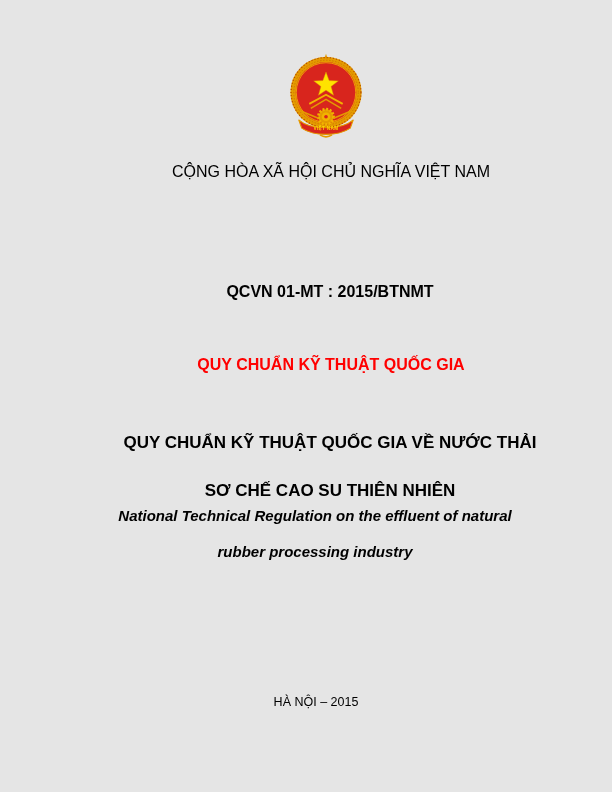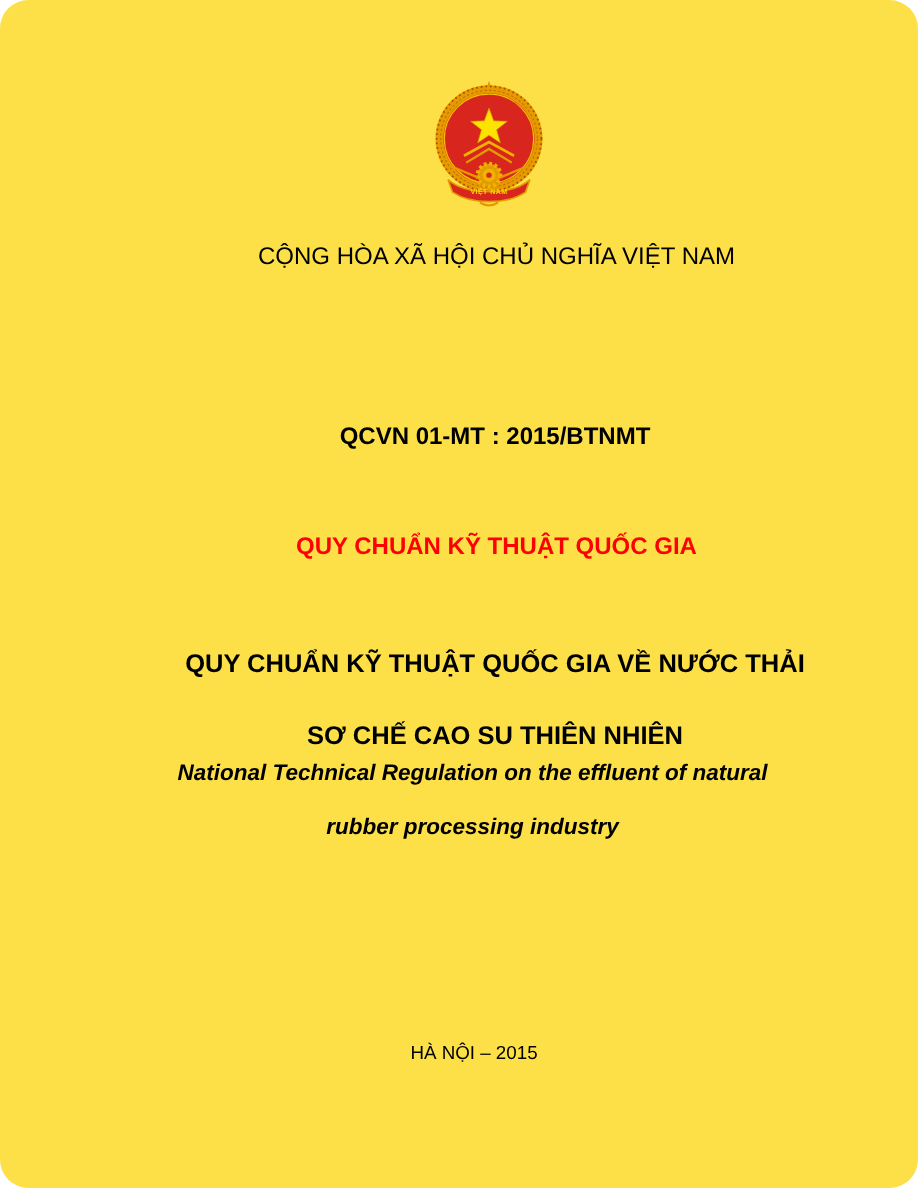--- a/index.html
+++ b/index.html
@@ -4,25 +4,24 @@
 <style>
   html, body {
     margin: 0;
     padding: 0;
     background: #ffffff;
   }
   .page {
     position: relative;
     width: 612px;
     height: 792px;
-    background: #fde047;
+    background: #e5e5e5;
     overflow: hidden;
     font-family: "Liberation Sans", "DejaVu Sans", sans-serif;
     color: #000000;
-    border-radius: 19px;
   }
   .txt {
     position: absolute;
     left: 0;
     width: 612px;
     text-align: center;
     white-space: pre-line;
   }
   .emblem {
     position: absolute;

